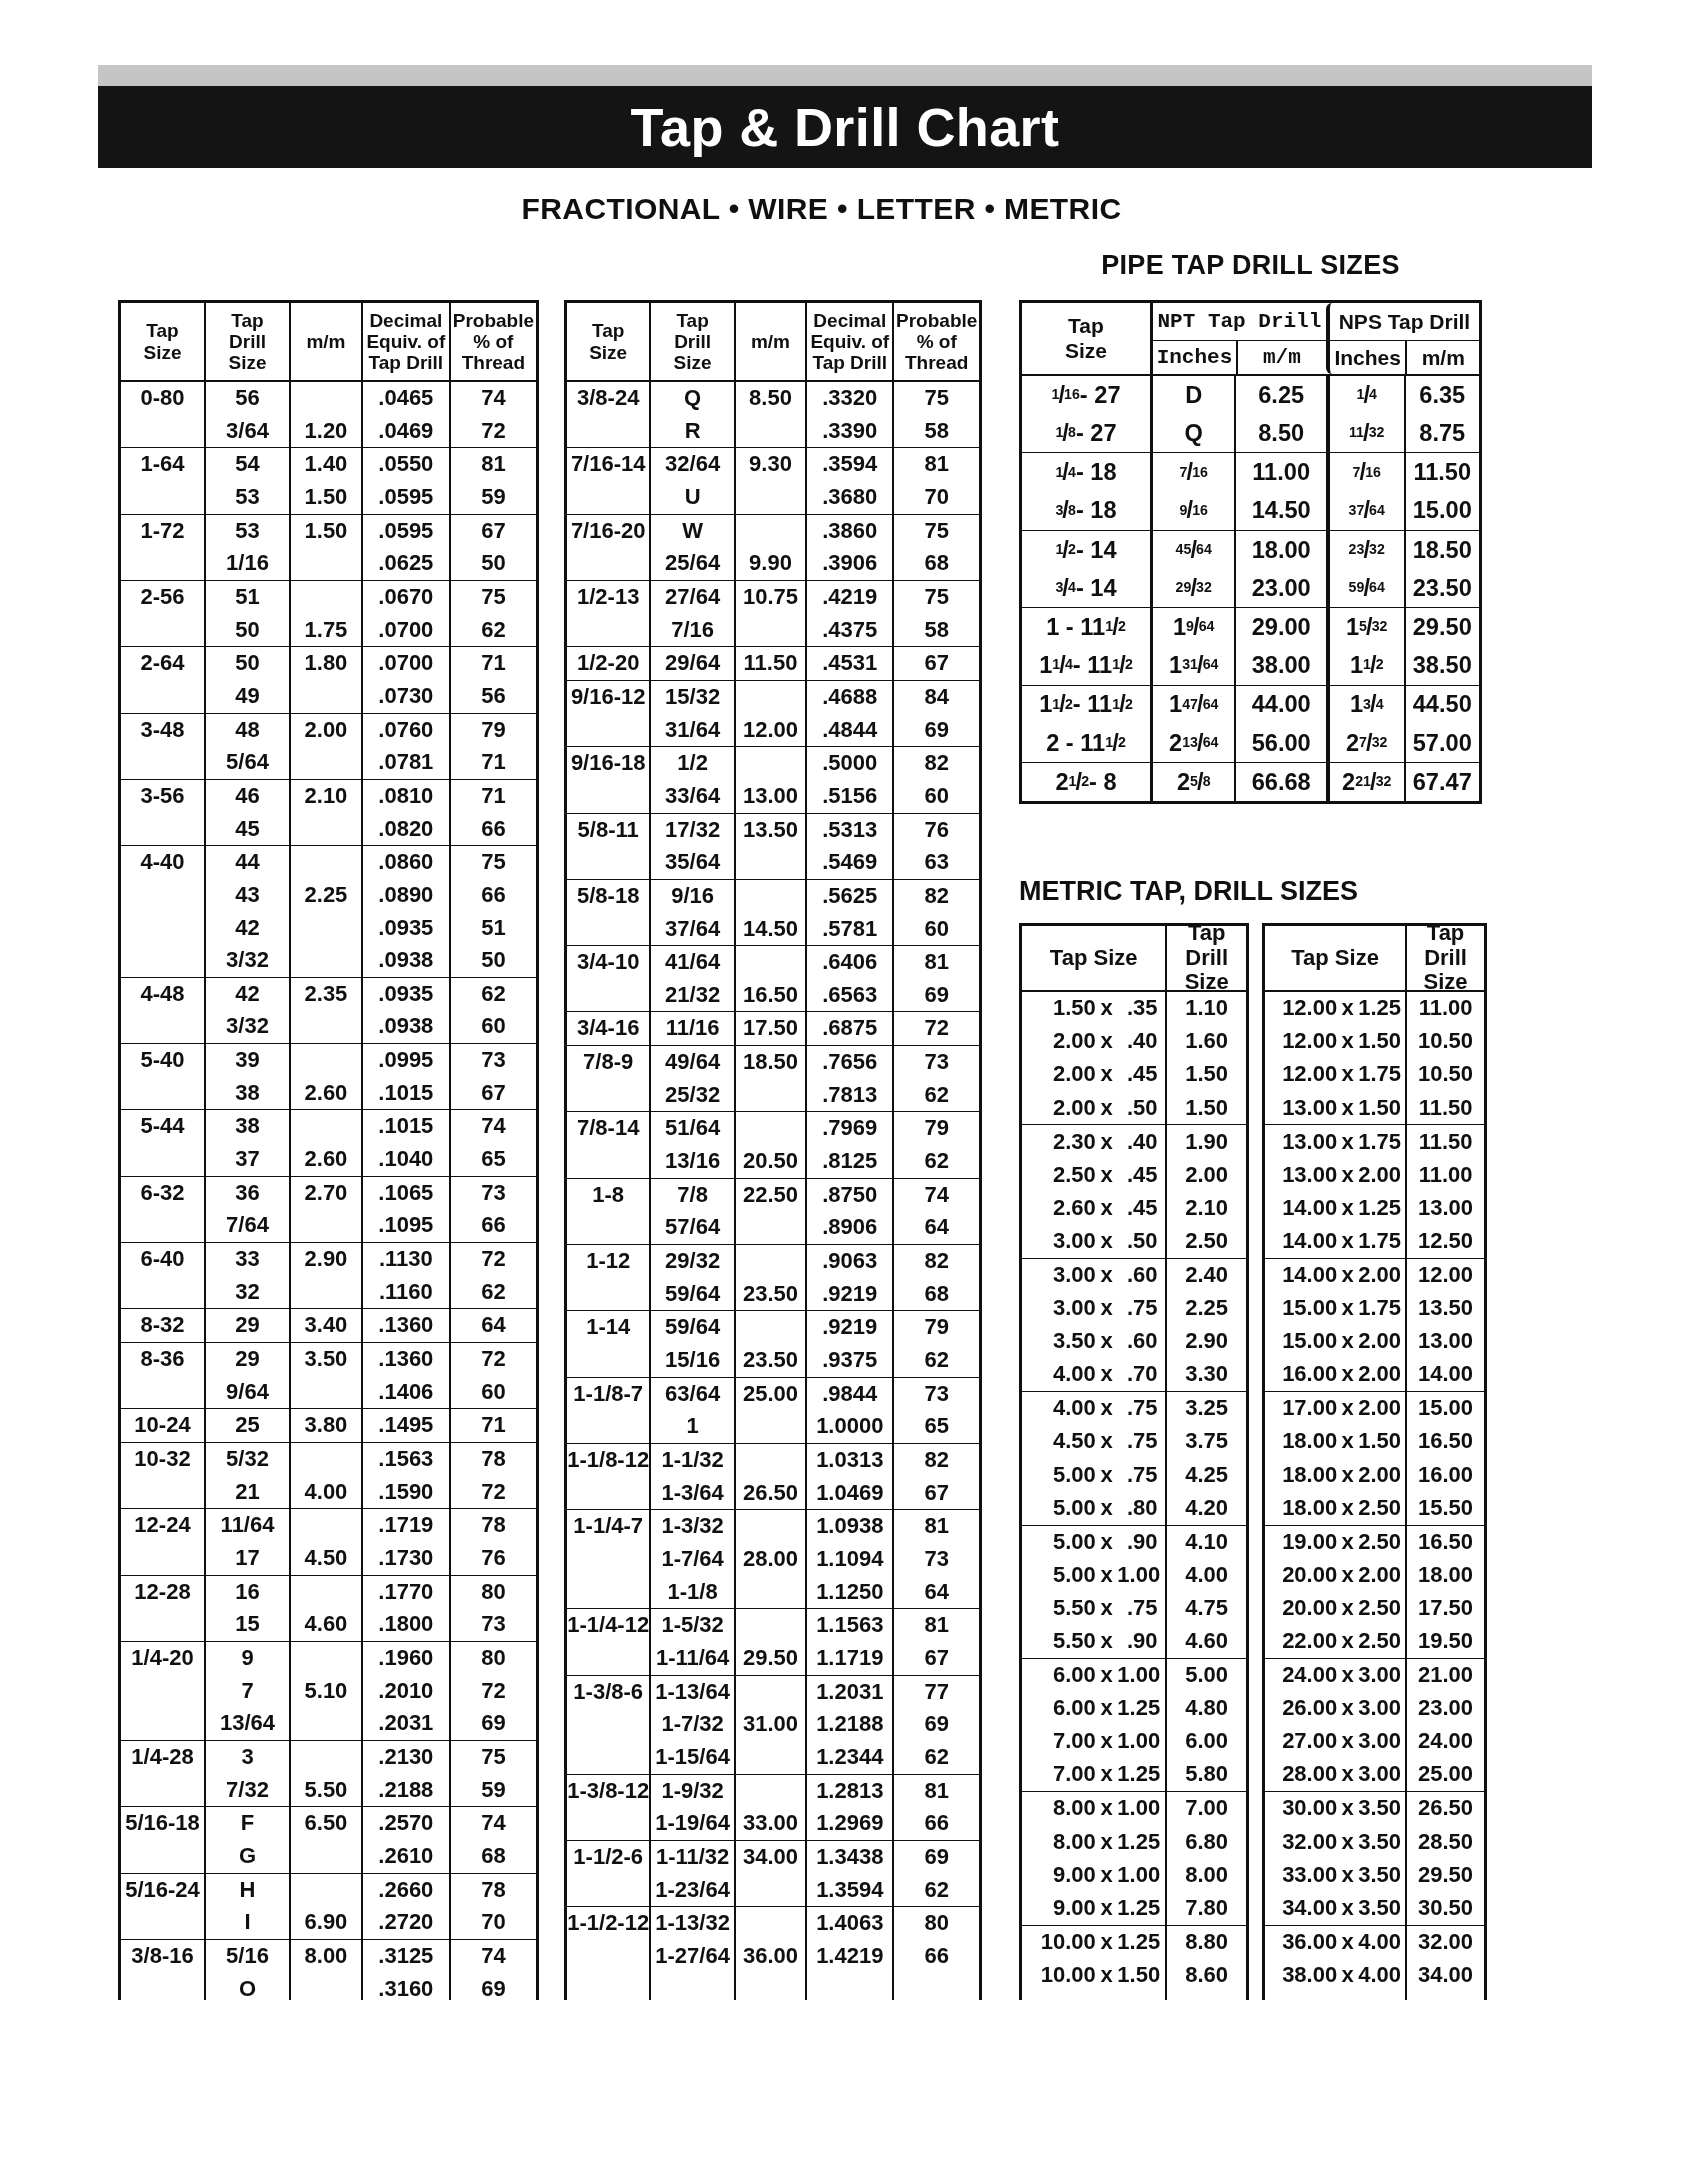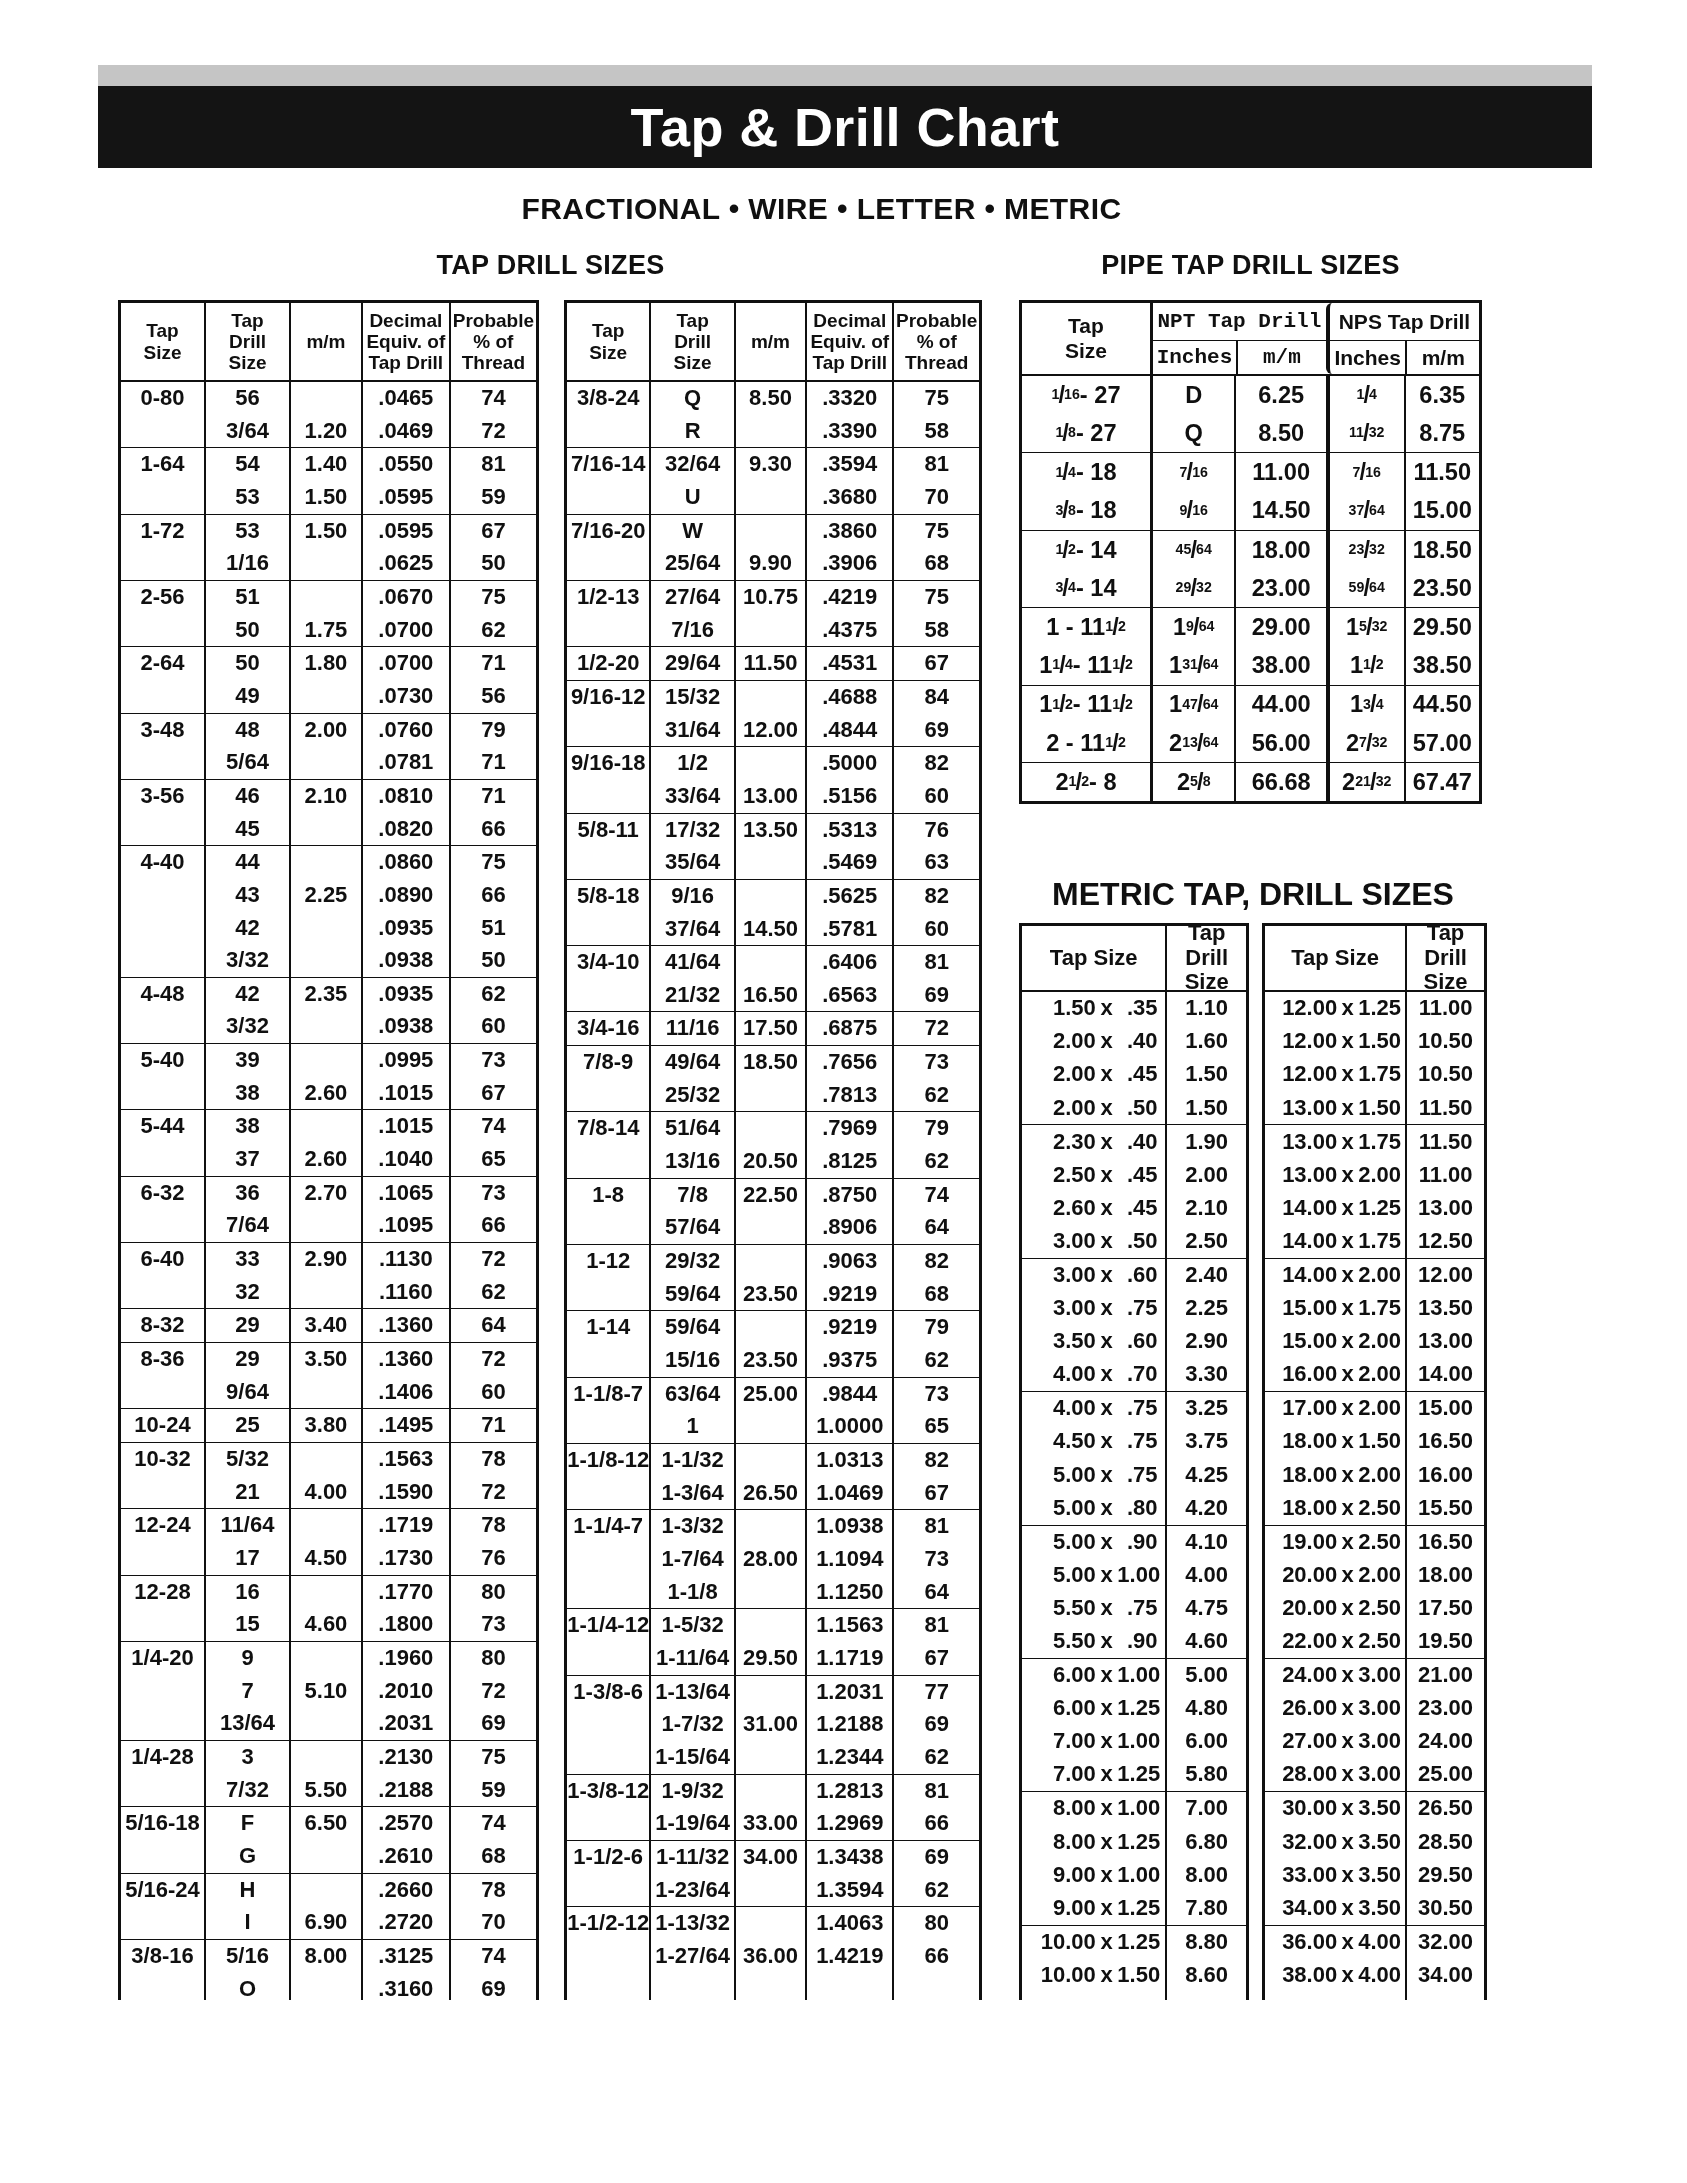--- a/index.html
+++ b/index.html
@@ -16,21 +16,21 @@
     display:flex; align-items:center; justify-content:center;
   }
   .banner span { color:#ffffff; font-size:54px; letter-spacing:0.4px; }
   .subtitle {
     position:absolute; left:101px; top:192px; width:1441px; text-align:center;
     font-size:30px; letter-spacing:0.4px;
   }
   .sec-title { position:absolute; font-size:27px; text-align:center; letter-spacing:0.3px; }
   #sec-left { left:118px; top:250px; width:865px; }
   #sec-pipe { left:1019px; top:250px; width:463px; }
-  .metric-title { position:absolute; left:1019px; top:876px; width:468px; text-align:center; font-size:32px; }
+  .metric-title { position:absolute; left:1019px; top:876px; width:468px; font-size:27px; }
   .footnote { position:absolute; left:873px; top:2032px; width:614px; text-align:right; font-size:18.3px; }
 
   
   .vtable { position:absolute; border:3.5px solid var(--ink); display:flex; flex-direction:column; background:#fff; }
   .thead { display:flex; border-bottom:2.6px solid var(--ink); flex:0 0 auto; }
   .tbody { flex:1 1 auto; display:flex; flex-direction:column; }
   .row { display:flex; flex:1 1 0; min-height:0; }
   .row.group { border-top:1.7px solid var(--ink); }
   .tbody .row:first-child { border-top:0; }
   .cell {
@@ -96,21 +96,20 @@
 <div class="page">
 
   <div class="grayband"></div>
 
   <div class="banner">
     <span>Tap &amp; Drill Chart</span>
   </div>
 
   <div class="subtitle">FRACTIONAL • WIRE • LETTER • METRIC</div>
 
-  <div class="sec-title" id="sec-left">TAP DRILL SIZES</div>
   <div class="sec-title" id="sec-pipe">PIPE TAP DRILL SIZES</div>
 
   <div class="vtable t5" id="tbl-left">
     <div class="thead">
       <div class="cell th c0">Tap
 Size</div>
       <div class="cell th c1">Tap
 Drill
 Size</div>
       <div class="cell th c2">m/m</div>

